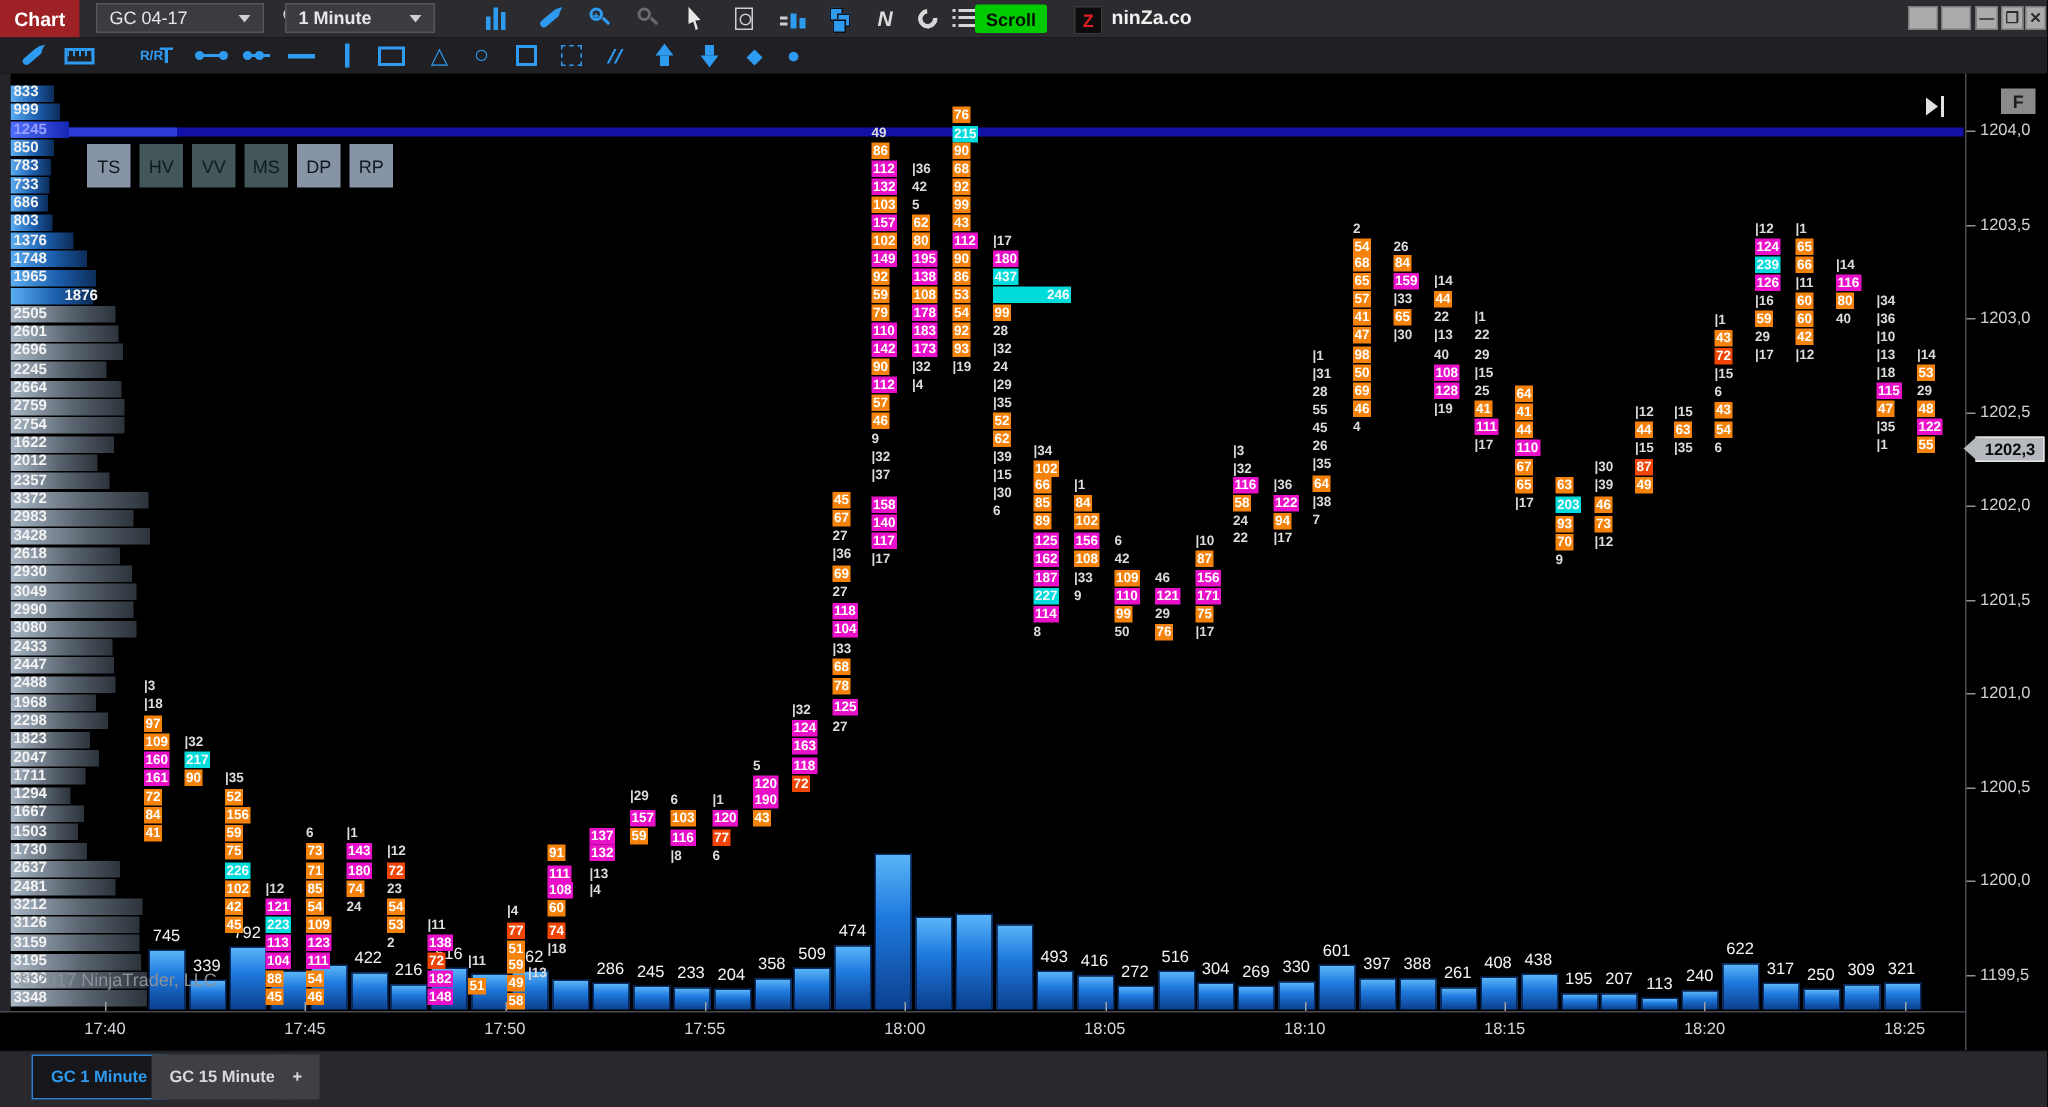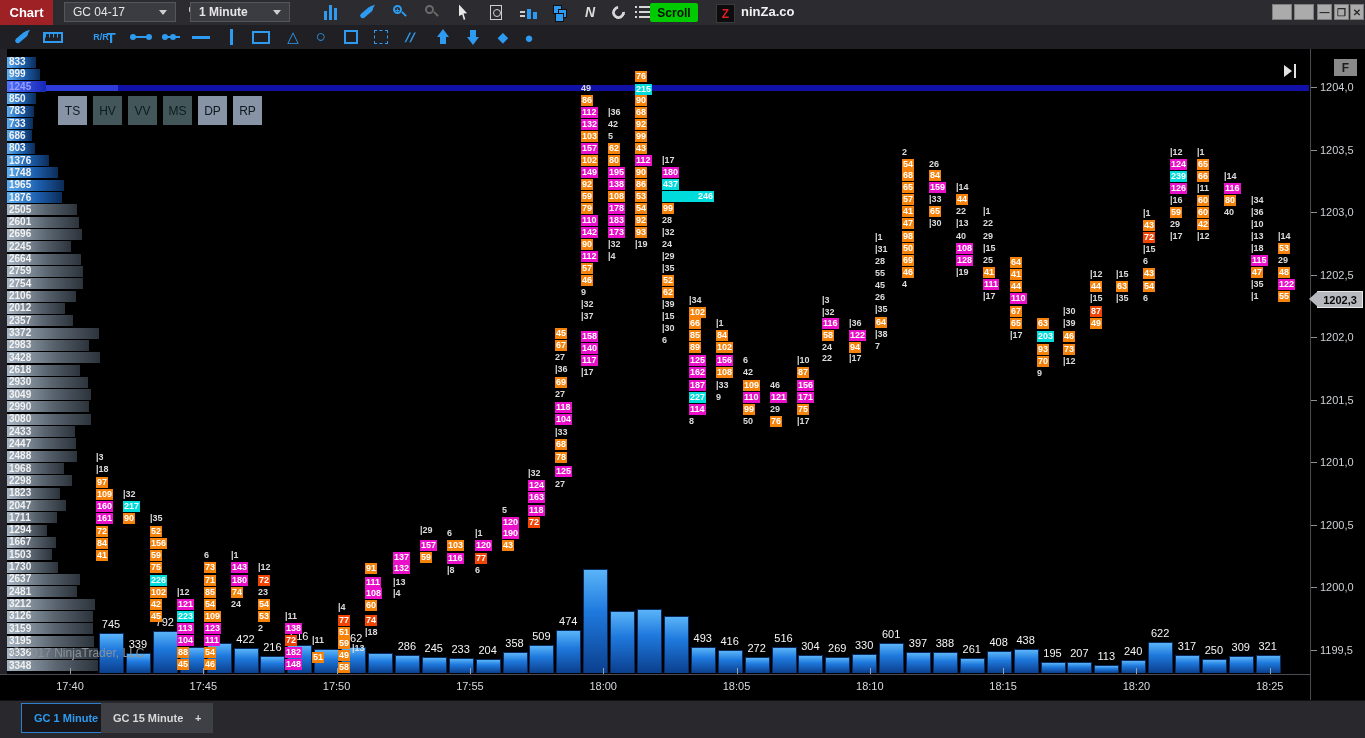--- a/index.html
+++ b/index.html
@@ -283,37 +283,37 @@
       <div class="prow-label" style="top: 129.92px;">686</div>
       <div class="prow-bar pblue" style="left: 7px; top: 142.74px; width: 27.911px;"></div>
       <div class="prow-label" style="top: 142.24px;">803</div>
       <div class="prow-bar pblue" style="left: 7px; top: 155.06px; width: 42.119px;"></div>
       <div class="prow-label" style="top: 154.56px;">1376</div>
       <div class="prow-bar pblue" style="left: 7px; top: 167.38px; width: 51.3431px;"></div>
       <div class="prow-label" style="top: 166.88px;">1748</div>
       <div class="prow-bar pblue" style="left: 7px; top: 179.7px; width: 56.7237px;"></div>
       <div class="prow-label" style="top: 179.2px;">1965</div>
       <div class="prow-bar pblue" style="left: 7px; top: 192.02px; width: 54.5169px;"></div>
-      <div class="prow-label" style="top: 191.52px;">1876</div>
+      <div class="prow-label" style="top: 191.52px; margin-left: 34px;">1876</div>
       <div class="prow-bar pgray" style="left: 7px; top: 204.34px; width: 70.1135px;"></div>
       <div class="prow-label" style="top: 203.84px;">2505</div>
       <div class="prow-bar pgray" style="left: 7px; top: 216.66px; width: 72.4939px;"></div>
       <div class="prow-label" style="top: 216.16px;">2601</div>
       <div class="prow-bar pgray" style="left: 7px; top: 228.98px; width: 74.8495px;"></div>
       <div class="prow-label" style="top: 228.48px;">2696</div>
       <div class="prow-bar pgray" style="left: 7px; top: 241.3px; width: 63.6666px;"></div>
       <div class="prow-label" style="top: 240.8px;">2245</div>
       <div class="prow-bar pgray" style="left: 7px; top: 253.62px; width: 74.056px;"></div>
       <div class="prow-label" style="top: 253.12px;">2664</div>
       <div class="prow-bar pgray" style="left: 7px; top: 265.94px; width: 76.4116px;"></div>
       <div class="prow-label" style="top: 265.44px;">2759</div>
       <div class="prow-bar pgray" style="left: 7px; top: 278.26px; width: 76.2876px;"></div>
       <div class="prow-label" style="top: 277.76px;">2754</div>
       <div class="prow-bar pgray" style="left: 7px; top: 290.58px; width: 68.9233px;"></div>
-      <div class="prow-label" style="top: 290.08px;">2106</div>
+      <div class="prow-label" style="top: 290.08px;">1622</div>
       <div class="prow-bar pgray" style="left: 7px; top: 302.9px; width: 57.8891px;"></div>
       <div class="prow-label" style="top: 302.4px;">2012</div>
       <div class="prow-bar pgray" style="left: 7px; top: 315.22px; width: 66.4437px;"></div>
       <div class="prow-label" style="top: 314.72px;">2357</div>
       <div class="prow-bar pgray" style="left: 7px; top: 327.54px; width: 91.6114px;"></div>
       <div class="prow-label" style="top: 327.04px;">3372</div>
       <div class="prow-bar pgray" style="left: 7px; top: 339.86px; width: 81.9659px;"></div>
       <div class="prow-label" style="top: 339.36px;">2983</div>
       <div class="prow-bar pgray" style="left: 7px; top: 352.18px; width: 93px;"></div>
       <div class="prow-label" style="top: 351.68px;">3428</div>

